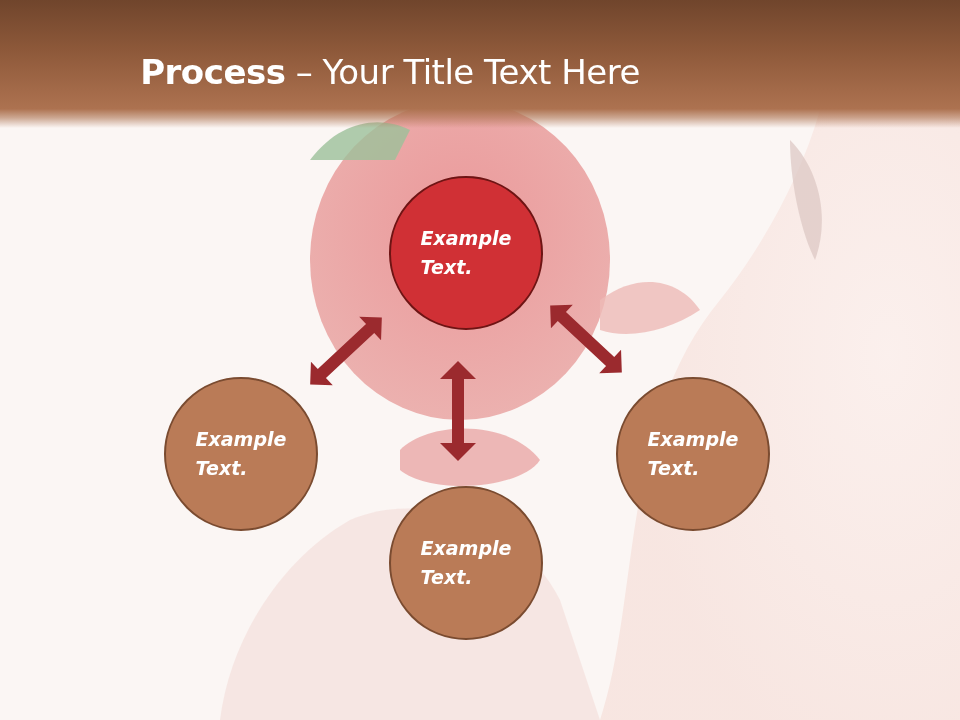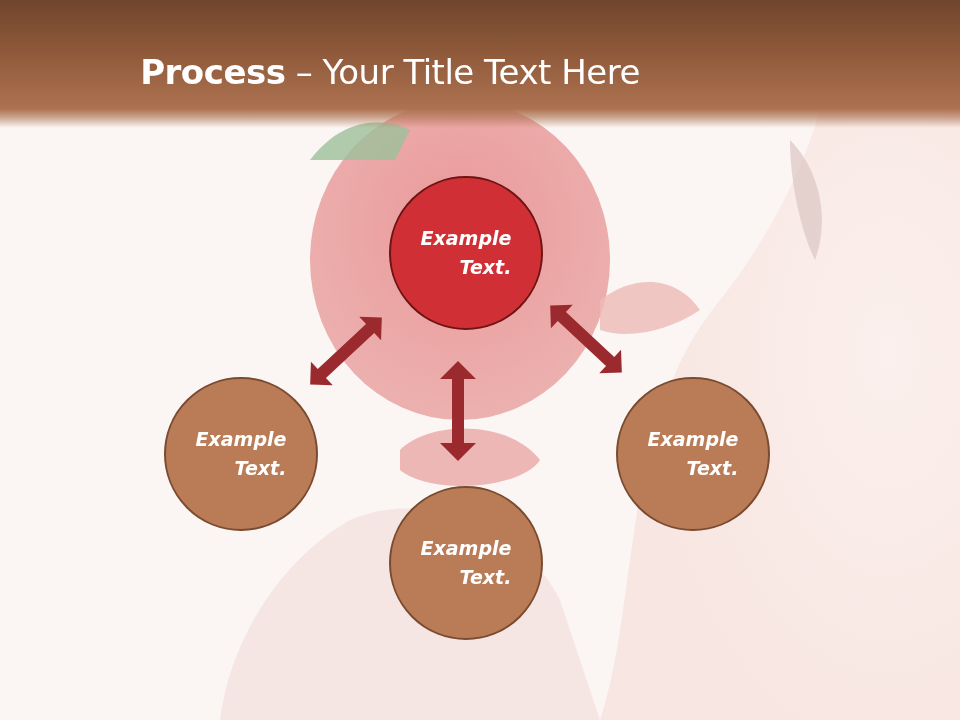--- a/index.html
+++ b/index.html
@@ -2,21 +2,21 @@
 <html><head>
 <meta charset="utf-8">
 <style>
 html,body{margin:0;padding:0;}
 body{width:960px;height:720px;position:relative;overflow:hidden;background:#fbf6f4;font-family:"Liberation Sans",sans-serif;}
 .bg{position:absolute;inset:0;}
 .header{position:absolute;left:0;top:0;width:960px;height:128px;
  background:linear-gradient(to bottom,#70452c 0%,#8e593a 40%,#ad7250 85%,rgba(173,114,80,0.6) 92%,rgba(251,246,244,0) 100%);}
 .title{position:absolute;left:0;top:52px;width:780px;text-align:center;color:#ffffff;font-size:34px;font-family:"DejaVu Sans",sans-serif;letter-spacing:-0.5px;}
 .title b{font-weight:bold;}
-.circle{position:absolute;width:154px;height:154px;border-radius:50%;box-sizing:border-box;display:flex;align-items:center;justify-content:center;text-align:right;color:#fff;font-style:italic;font-weight:bold;font-size:19px;line-height:29px;font-family:"DejaVu Sans",sans-serif;}
+.circle{position:absolute;width:154px;height:154px;border-radius:50%;box-sizing:border-box;display:flex;align-items:center;justify-content:center;text-align:left;color:#fff;font-style:italic;font-weight:bold;font-size:19px;line-height:29px;font-family:"DejaVu Sans",sans-serif;}
 .c-red{background:#d03035;border:2px solid #6e1414;}
 .c-brown{background:#ba7b57;border:2px solid #7a4b30;}
 .arrows{position:absolute;left:0;top:0;}
 </style>
 </head>
 <body>
 
 <svg class="bg" width="960" height="720" viewBox="0 0 960 720">
   <defs>
     <radialGradient id="berry" cx="50%" cy="40%" r="60%">

